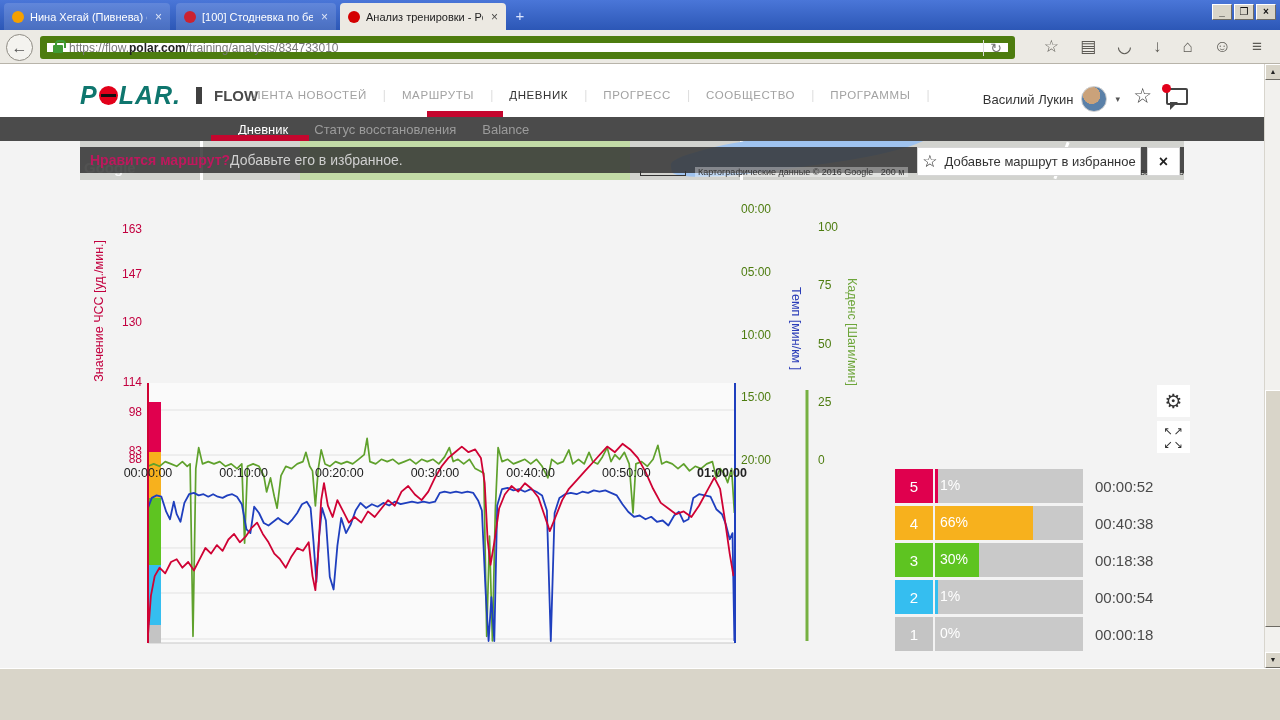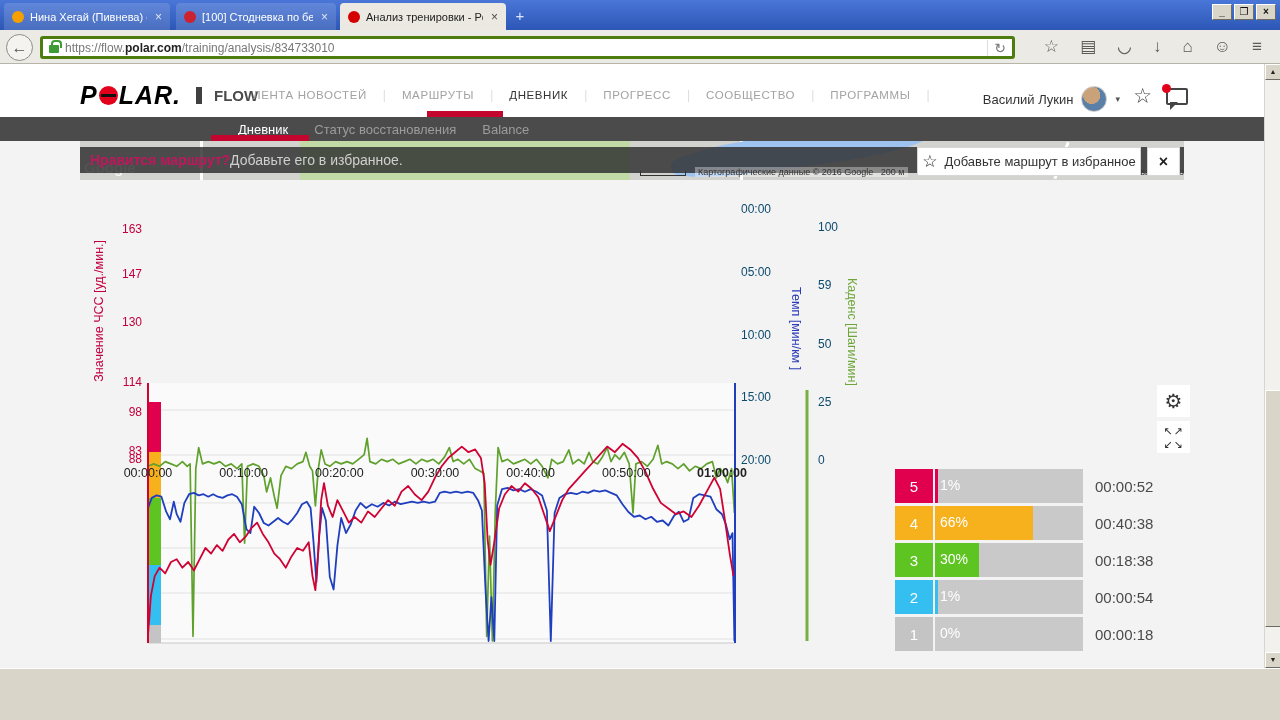--- a/index.html
+++ b/index.html
@@ -12,36 +12,36 @@
   .tab { position:absolute; top:3px; height:27px; border-radius:4px 4px 0 0; display:flex; align-items:center; padding:0 8px; gap:6px; background:rgba(255,255,255,.14); color:#fff; font-size:11px; }
   .tab.active { background:#ece9e2; color:#222; }
   .favicon { width:12px; height:12px; border-radius:50%; flex:0 0 12px; }
   .tab-title { white-space:nowrap; overflow:hidden; max-width:130px; }
   .tab-close { font-size:12px; opacity:.8; cursor:default; margin-left:2px; }
   #newtab { left:508px; top:6px; width:24px; height:20px; color:#dce6ff; font-size:15px; text-align:center; line-height:20px; }
   .winbtns { right:4px; top:4px; display:flex; gap:2px; }
   .winbtn { width:20px; height:16px; background:#d9d5c9; border:1px solid; border-color:#fff #6d6a63 #6d6a63 #fff; font-size:10px; line-height:13px; text-align:center; color:#111; font-weight:bold; }
   #toolbar { left:0; top:30px; width:1280px; height:34px; background:#eceae4; border-bottom:1px solid #b8b4aa; }
   #back-btn { left:6px; top:34px; width:27px; height:27px; border-radius:50%; border:1px solid #8f8c84; background:#f4f3ef; color:#555; font-size:16px; text-align:center; line-height:25px; }
-  #addressbar { left:40px; top:36px; width:975px; height:23px; background:#fff; border:3px solid #4d7c0f; border-radius:3px; display:flex; align-items:center; padding:0 6px; gap:6px; }
+  #addressbar { left:40px; top:36px; width:975px; height:23px; background:#fff; border:7px solid #4d7c0f; border-radius:3px; display:flex; align-items:center; padding:0 6px; gap:6px; }
   #lock { width:10px; height:8px; background:#3f9c35; border-radius:1px; position:relative; margin-top:3px; }
   #lock:before { content:""; position:absolute; left:1.5px; top:-5px; width:7px; height:6px; border:2px solid #3f9c35; border-bottom:none; border-radius:4px 4px 0 0; }
   #url { font-size:12px; color:#777; flex:1; white-space:nowrap; overflow:hidden; }
   #url b { color:#222; font-weight:bold; }
   #reload { color:#777; font-size:14px; border-left:1px solid #ddd; padding-left:6px; }
   #toolicons { right:18px; top:34px; display:flex; gap:21px; color:#5d5b55; }
   .ticon { font-size:17px; line-height:26px; }
   
   #scroll-track { right:0; top:64px; width:16px; height:604px; background:#f2f1ee; border-left:1px solid #d8d5cd; }
   .scroll-arrow { position:absolute; left:0; width:16px; height:16px; background:#d9d5c9; border:1px solid; border-color:#fff #6d6a63 #6d6a63 #fff; font-size:7px; text-align:center; line-height:14px; color:#222; }
   #scroll-thumb { position:absolute; left:0; top:326px; width:16px; height:237px; background:#d9d5c9; border:1px solid; border-color:#fff #6d6a63 #6d6a63 #fff; }
 
   
   #pheader { left:0; top:64px; width:1264px; height:53px; background:#fff; }
-  #logo { left:80px; top:81px; font-size:25px; font-weight:bold; font-style:italic; letter-spacing:1px; color:#000000; }
+  #logo { left:80px; top:81px; font-size:25px; font-weight:bold; font-style:italic; letter-spacing:1px; color:#0f766e; }
   #logo .o { display:inline-block; width:19px; height:19px; background:#e2001a; border-radius:50%; position:relative; top:1px; margin:0 1px; }
   #logo .o:before { content:""; position:absolute; left:2px; top:8px; width:15px; height:3px; background:#111; }
   #flow { left:196px; top:87px; font-size:15px; font-weight:bold; color:#4a4a4a; border-left:6px solid #404040; padding-left:12px; }
   #mainnav { left:237px; top:88px; display:flex; align-items:center; }
   .nav-item { font-size:11.5px; letter-spacing:.6px; color:#a2a2a2; padding:0 16px; white-space:nowrap; }
   .nav-item.active { color:#333; }
   .nav-sep { color:#ddd; font-size:12px; }
   #nav-marker { left:427px; top:111px; width:76px; height:7px; background:#c4062e; }
   #user { right:160px; top:86px; display:flex; align-items:center; gap:8px; }
   #username { font-size:13px; color:#333; }
@@ -70,21 +70,21 @@
   #map-attr { position:absolute; left:615px; top:26px; font-size:9px; color:#333; background:rgba(255,255,255,.35); padding:0 3px; white-space:nowrap; }
   #map-links { position:absolute; left:985px; top:26px; font-size:9px; color:#333; white-space:nowrap; }
   #map-scale { position:absolute; left:560px; top:30px; width:46px; height:5px; border:1px solid #333; border-top:none; }
   #fav-btn { left:917px; top:147px; width:224px; height:29px; background:#fff; border:1px solid #d6d6d6; display:flex; align-items:center; justify-content:center; gap:7px; font-size:13px; color:#333; }
   #fav-btn .st { font-size:17px; color:#222; }
   #banner-close { left:1147px; top:147px; width:33px; height:29px; background:#fff; border:1px solid #d6d6d6; color:#222; font-size:16px; font-weight:bold; text-align:center; line-height:28px; }
 
   
   #chart-wrap { left:0; top:180px; width:1264px; height:488px; background:#f3f3f3; }
   #chart-svg { position:absolute; left:80px; top:195px; }
-  .tick { position:absolute; font-size:12px; color:#0c4a6e; }
+  .tick { position:absolute; font-size:12px; color:#4d7c0f; }
   .tick.hr { color:#c2003f; width:34px; text-align:right; }
   .tick.xt { width:70px; text-align:center; font-size:12.5px; color:#222; }
   .vlabel { position:absolute; writing-mode:vertical-rl; font-size:12.5px; white-space:nowrap; }
   .vlabel.up { transform:rotate(180deg); }
 
   
   #zones-title { left:895px; top:231px; width:270px; font-size:21px; color:#3a3a3a; line-height:27px; }
   #zone-rows { left:895px; top:289px; width:290px; }
   .zrow { display:flex; align-items:stretch; height:34px; margin-bottom:3px; }
   .znum { width:38px; color:#fff; font-size:15px; display:flex; align-items:center; justify-content:center; }
@@ -248,21 +248,21 @@
       <span class="tick hr" style="position: absolute; left: 108px; top: 195px; width: 34px;">114</span>
       <span class="tick hr" style="position: absolute; left: 108px; top: 225px; width: 34px;">98</span>
       <span class="tick hr" style="position: absolute; left: 108px; top: 264px; width: 34px;">83</span>
       <span class="tick hr" style="position: absolute; left: 108px; top: 272px; width: 34px;">88</span>
       <span class="tick " style="position: absolute; left: 741px; top: 22px;">00:00</span>
       <span class="tick " style="position: absolute; left: 741px; top: 84.75px;">05:00</span>
       <span class="tick " style="position: absolute; left: 741px; top: 147.5px;">10:00</span>
       <span class="tick " style="position: absolute; left: 741px; top: 210.25px;">15:00</span>
       <span class="tick " style="position: absolute; left: 741px; top: 273px;">20:00</span>
       <span class="tick " style="position: absolute; left: 818px; top: 40px;">100</span>
-      <span class="tick " style="position: absolute; left: 818px; top: 98.25px;">59</span>
+      <span class="tick " style="position: absolute; left: 818px; top: 98.25px;">75</span>
       <span class="tick " style="position: absolute; left: 818px; top: 156.5px;">50</span>
       <span class="tick " style="position: absolute; left: 818px; top: 214.75px;">25</span>
       <span class="tick " style="position: absolute; left: 818px; top: 273px;">0</span>
       <span class="tick xt" style="position: absolute; left: 113px; top: 286px; width: 70px;">00:00:00</span>
       <span class="tick xt" style="position: absolute; left: 208.667px; top: 286px; width: 70px;">00:10:00</span>
       <span class="tick xt" style="position: absolute; left: 304.333px; top: 286px; width: 70px;">00:20:00</span>
       <span class="tick xt" style="position: absolute; left: 400px; top: 286px; width: 70px;">00:30:00</span>
       <span class="tick xt" style="position: absolute; left: 495.667px; top: 286px; width: 70px;">00:40:00</span>
       <span class="tick xt" style="position: absolute; left: 591.333px; top: 286px; width: 70px;">00:50:00</span>
       <span class="tick xt" style="position: absolute; left: 687px; top: 286px; width: 70px; font-weight: bold;">01:00:00</span>

